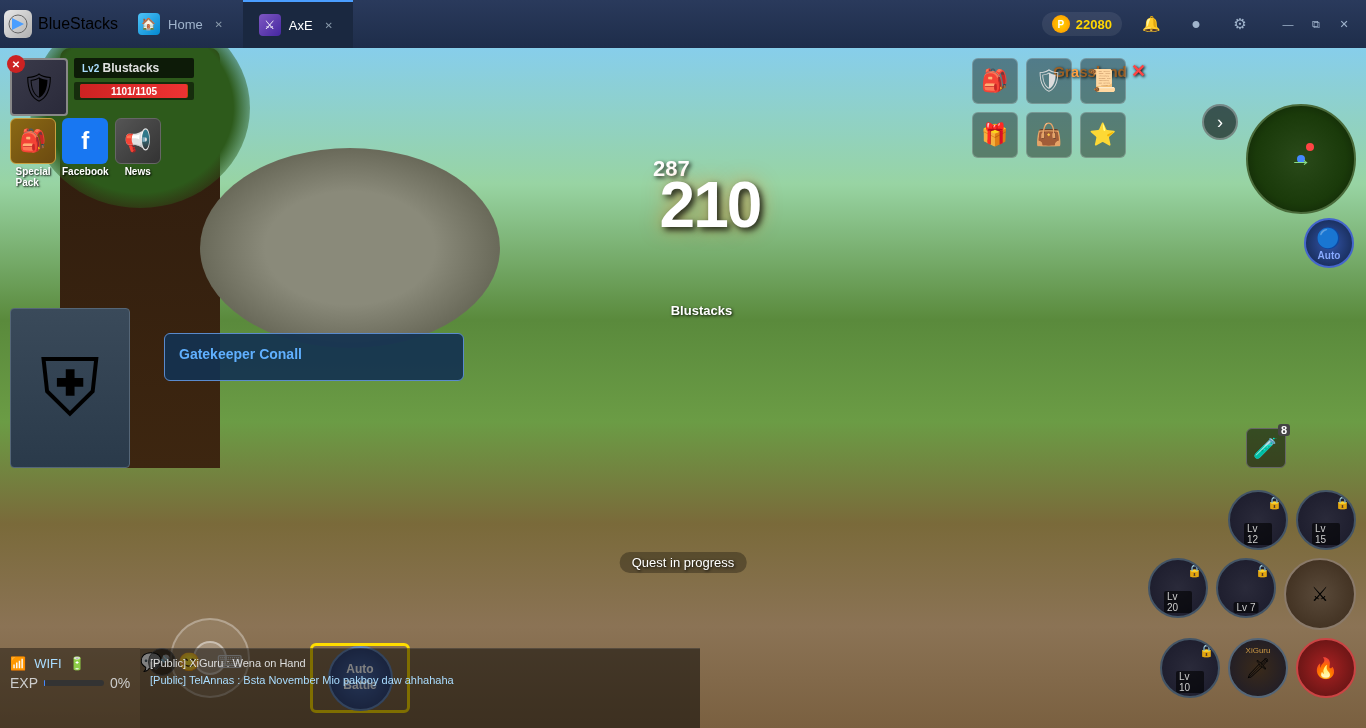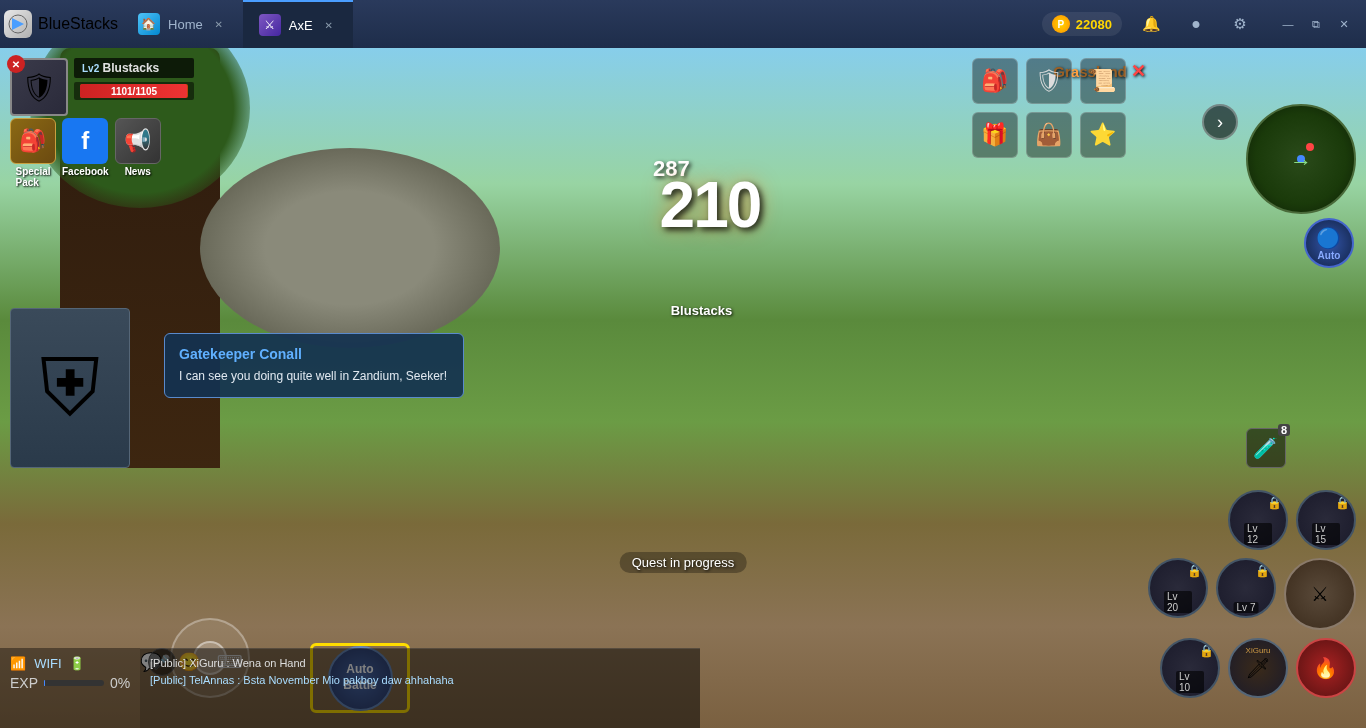--- a/index.html
+++ b/index.html
@@ -743,21 +743,20 @@
   <div id="damage-display">210</div>
 
   <div id="npc-name">Blustacks</div>
 
   <div id="npc-portrait">
     <span class="npc-silhouette">⛨</span>
   </div>
 
   <div id="dialog-box">
     <div id="dialog-npc-name">Gatekeeper Conall</div>
-    <div id="dialog-text">I can see you doing quite well in Zandium, Seeker!</div>
   </div>
 
   <div class="region-label">
     <span>Grassland</span>
     <span class="region-x"> ✕</span>
   </div>
 
   <div id="top-game-icons">
     <div class="top-game-icon">🎒</div>
     <div class="top-game-icon">🛡</div>

